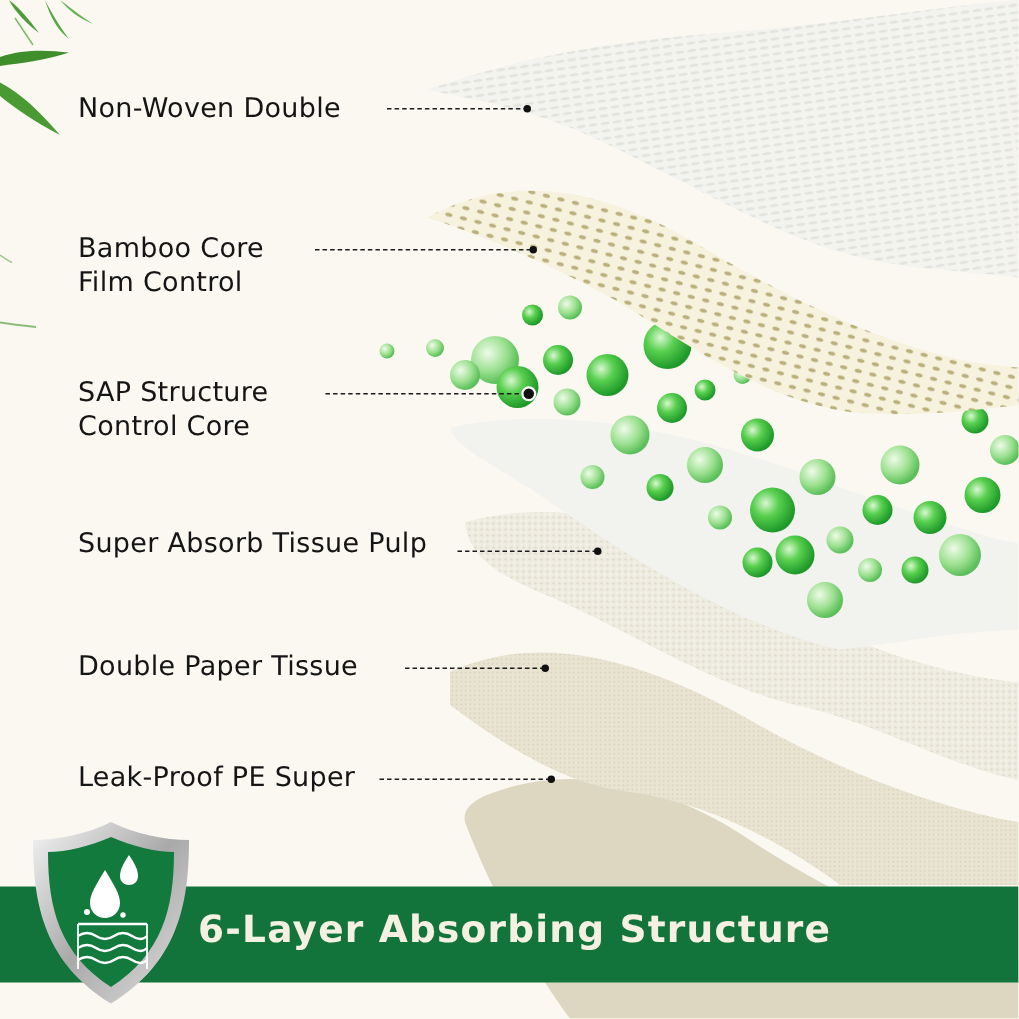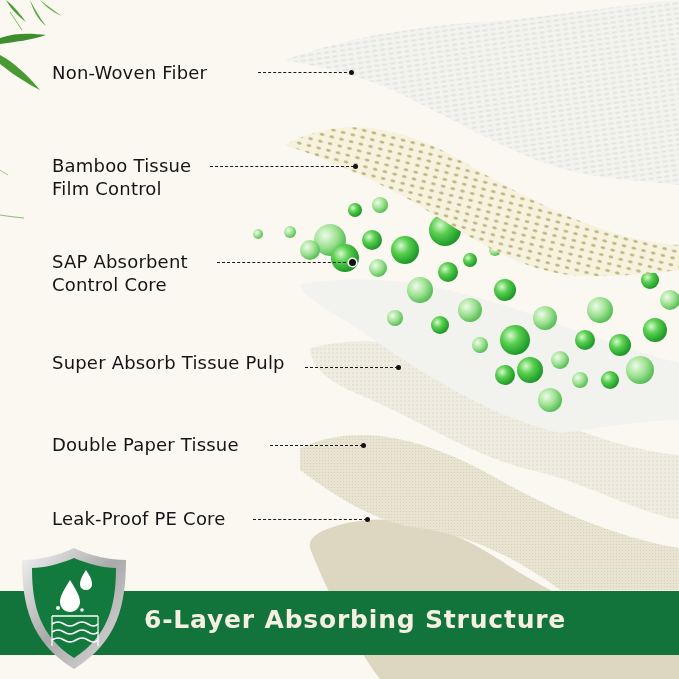--- a/index.html
+++ b/index.html
@@ -4,21 +4,21 @@
 <style>
   html, body { margin:0; padding:0; }
   body { width:679px; height:679px; overflow:hidden; background:#fbf8f2; position:relative; font-family:"DejaVu Sans", sans-serif; }
   .canvas { position:absolute; inset:0; }
   .layers { position:absolute; inset:0; }
   .label { position:absolute; left:52px; font-size:18px; line-height:23px; color:#151515; letter-spacing:0.2px; white-space:nowrap; }
   .leader { position:absolute; height:0; border-top:1.2px dashed #1b1b1b; }
   .dot { position:absolute; width:5px; height:5px; border-radius:50%; background:#111; }
   .dot.ring { width:7px; height:7px; background:#111; box-shadow:0 0 0 1.5px #fff; }
   .band { position:absolute; left:0; top:591px; width:679px; height:64px; background:#12743b; }
-  .band-title { position:absolute; left:144px; top:605px; font-family:"DejaVu Sans", sans-serif; font-weight:bold; font-size:25px; letter-spacing:0.8px; color:#f5f0e2; white-space:nowrap; }
+  .band-title { position:absolute; left:132px; top:605px; font-family:"DejaVu Sans", sans-serif; font-weight:bold; font-size:25px; letter-spacing:0.8px; color:#f5f0e2; white-space:nowrap; }
   .shield { position:absolute; left:18px; top:546px; width:112px; height:125px; }
 </style>
 </head>
 <body>
 
 <div class="canvas">
 
   <svg style="position:absolute;left:0;top:0" width="70" height="230" viewBox="0 0 70 230">
     <path d="M0,38 C18,32 34,34 46,35 C32,40 14,42 0,44 Z" fill="#3e8e2b"></path>
     <path d="M0,55 C14,62 28,76 40,90 C24,82 10,72 0,64 Z" fill="#4a9a33"></path>
@@ -106,53 +106,53 @@
       <circle cx="470" cy="260" r="7" fill="url(#bead)"></circle>
       <circle cx="495" cy="250" r="6" fill="url(#beadLight)"></circle>
     </g>
 
     <path d="M285,145 C340,115 400,125 460,160 C520,195 600,240 679,245 L679,270 C640,275 600,278 570,275 C510,268 460,230 410,200 C370,178 330,160 285,145 Z" fill="url(#perf)"></path>
 
     <path d="M285,60 C340,40 400,28 480,22 C560,16 620,5 679,0 L679,185 C640,180 600,180 560,168 C500,150 440,110 380,85 C340,70 310,65 285,60 Z" fill="url(#weave)" opacity="0.95"></path>
   </svg>
 
   <div>
-    <div class="label" style="top:61px">Non-Woven Fiber</div>
+    <div class="label" style="top:61px">Non-Woven Double</div>
     <div class="leader" style="left:258px;top:72px;width:94px"></div>
     <div class="dot" style="left:349px;top:70px"></div>
   </div>
 
   <div>
-    <div class="label" style="top:154px">Bamboo Tissue</div>
+    <div class="label" style="top:154px">Bamboo Core</div>
     <div class="label" style="top:177px">Film Control</div>
     <div class="leader" style="left:210px;top:166px;width:144px"></div>
     <div class="dot" style="left:353px;top:164px"></div>
   </div>
 
   <div>
-    <div class="label" style="top:250px">SAP Absorbent</div>
+    <div class="label" style="top:250px">SAP Structure</div>
     <div class="label" style="top:273px">Control Core</div>
     <div class="leader" style="left:217px;top:262px;width:134px"></div>
     <div class="dot ring" style="left:349px;top:259px"></div>
   </div>
 
   <div>
     <div class="label" style="top:351px">Super Absorb Tissue Pulp</div>
     <div class="leader" style="left:305px;top:367px;width:93px"></div>
     <div class="dot" style="left:396px;top:365px"></div>
   </div>
 
   <div>
     <div class="label" style="top:433px">Double Paper Tissue</div>
     <div class="leader" style="left:270px;top:445px;width:93px"></div>
     <div class="dot" style="left:361px;top:443px"></div>
   </div>
 
   <div>
-    <div class="label" style="top:507px">Leak-Proof PE Core</div>
+    <div class="label" style="top:507px">Leak-Proof PE Super</div>
     <div class="leader" style="left:253px;top:519px;width:114px"></div>
     <div class="dot" style="left:365px;top:517px"></div>
   </div>
 
   <div class="band"></div>
   <div class="band-title">6-Layer Absorbing Structure</div>
 
   <svg class="shield" viewBox="0 0 112 125">
     <defs>
       <linearGradient id="silver" x1="0" y1="0" x2="1" y2="1">

